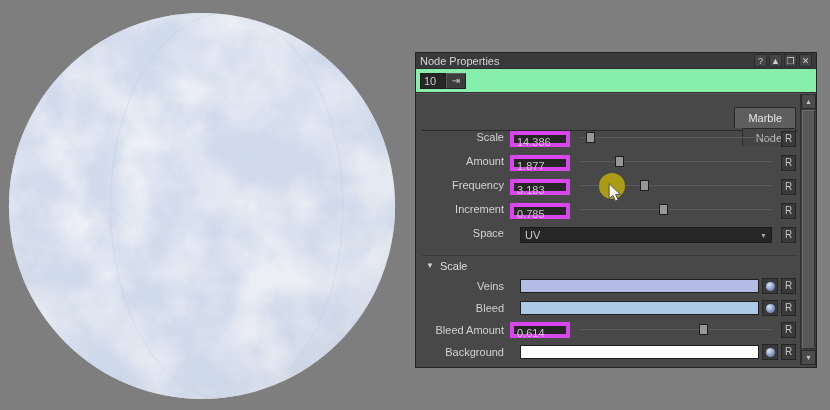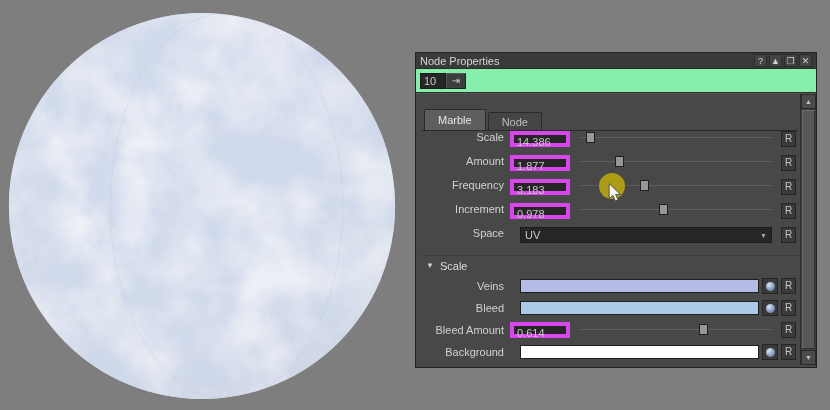--- a/index.html
+++ b/index.html
@@ -23,21 +23,21 @@
              display:flex; align-items:center; padding:0 4px; }
   .num-box { width:26px; height:16px; line-height:14px; background:#262626;
              border:1px solid #1b1b1b; color:#c9c9c9; padding:0 3px; }
   .tool-btn { width:20px; height:16px; line-height:14px; text-align:center;
               background:#3d3d3d; border:1px solid #5a5a5a; border-right-color:#222;
               border-bottom-color:#222; color:#c9c9c9; font-size:10px; }
 
   .content { position:relative; height:272px; border-top:1px solid #575757; }
   .inner { position:absolute; left:0; right:16px; top:0; bottom:0; padding:13px 2px 0 6px; }
 
-  .tabs { display:flex; align-items:flex-end; height:24px; border-bottom:1px solid #2a2a2a; padding-left:2px; }
+  .tabs { display:flex; align-items:flex-end; height:24px; border-bottom:1px solid #2a2a2a; padding-left:2px;flex-direction:column; }
   .tab { padding:0 13px; height:18px; line-height:18px; background:#454545; color:#bdbdbd;
          border:1px solid #2a2a2a; border-bottom:none; border-radius:2px 2px 0 0; margin-right:2px; }
   .tab.active { height:21px; line-height:21px; background:#5e5e5e; color:#e6e6e6; }
 
   .prow { display:flex; align-items:flex-start; height:24px; }
   .crow { display:flex; align-items:center; height:22px; }
   .lbl { width:88px; text-align:right; padding-right:6px; color:#d2d2d2; white-space:nowrap; }
   .val { width:60px; height:16px; line-height:14px; background:#262626; border:4px solid #d946ef;
          color:#c9c9c9; padding:0 3px; }
   .slider { position:relative; flex:1; height:14px; margin:0 9px 0 10px; }
@@ -157,21 +157,21 @@
           <span class="val">3.183</span>
           <span class="slider">
             <span class="track"></span>
             <span class="handle" style="left:31%"></span>
           </span>
           <span class="rbtn">R</span>
         </div>
 
         <div class="prow">
           <span class="lbl">Increment</span>
-          <span class="val">0.978</span>
+          <span class="val">0.785</span>
           <span class="slider">
             <span class="track"></span>
             <span class="handle" style="left:41%"></span>
           </span>
           <span class="rbtn">R</span>
         </div>
 
         <div class="prow">
           <span class="lbl">Space</span>
           <span class="dd">

